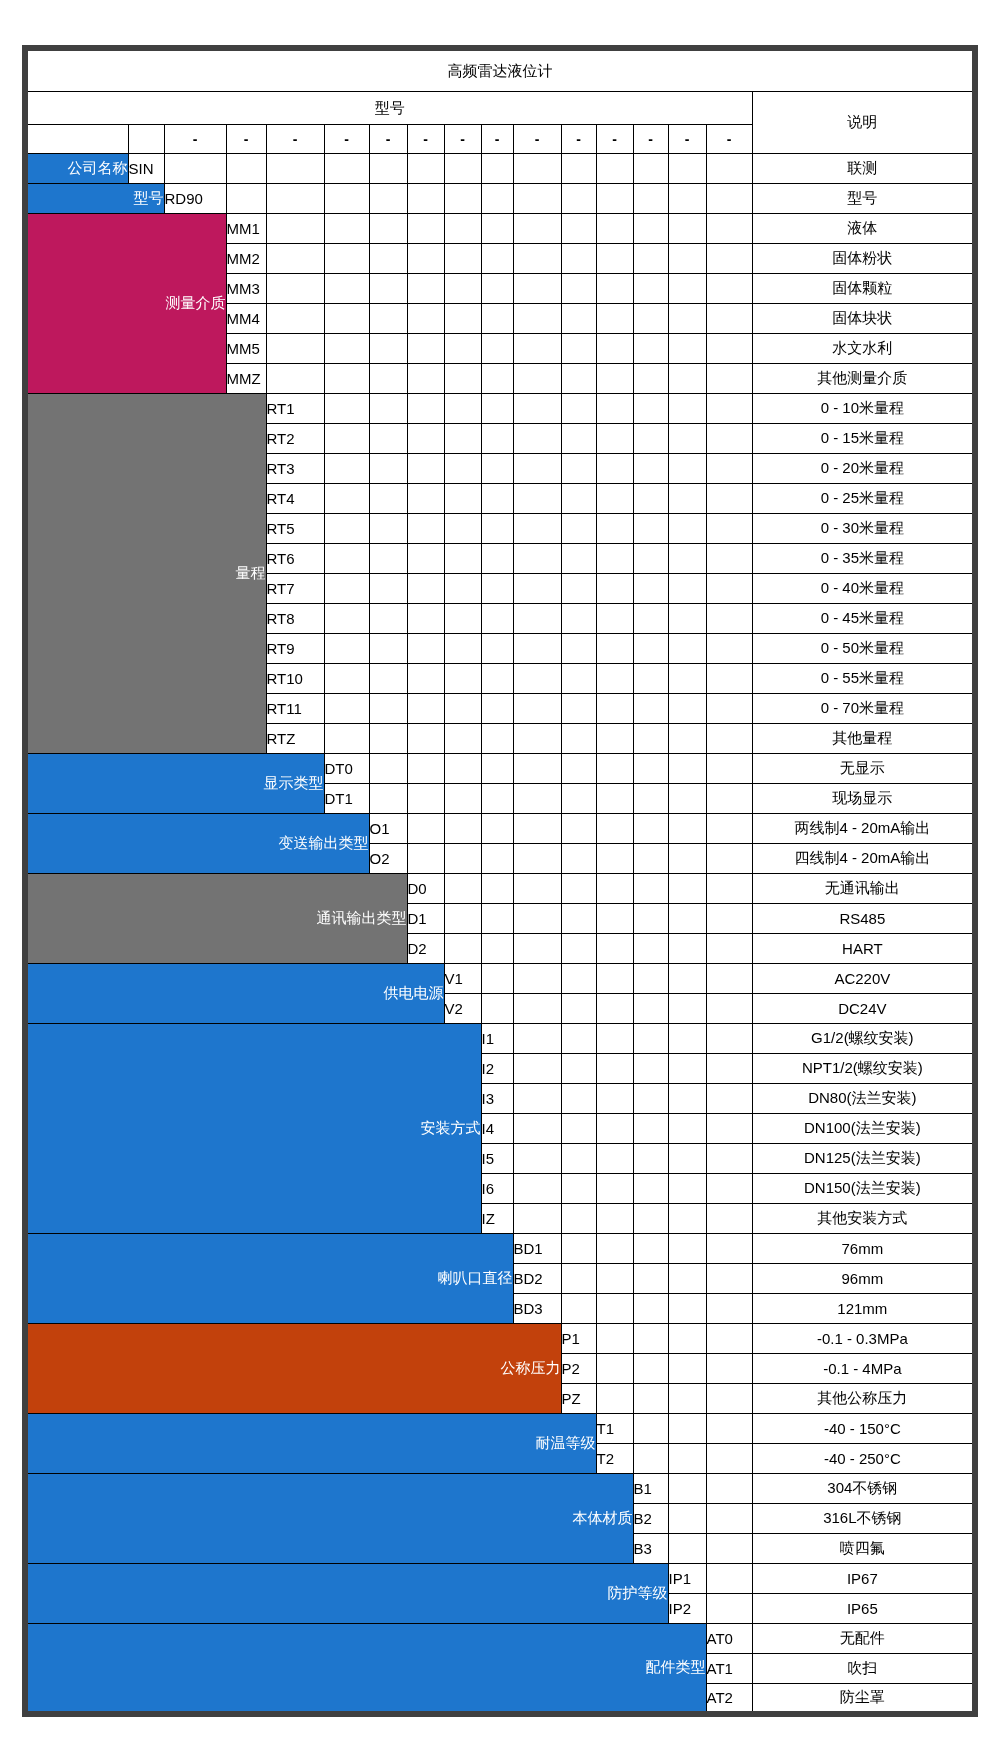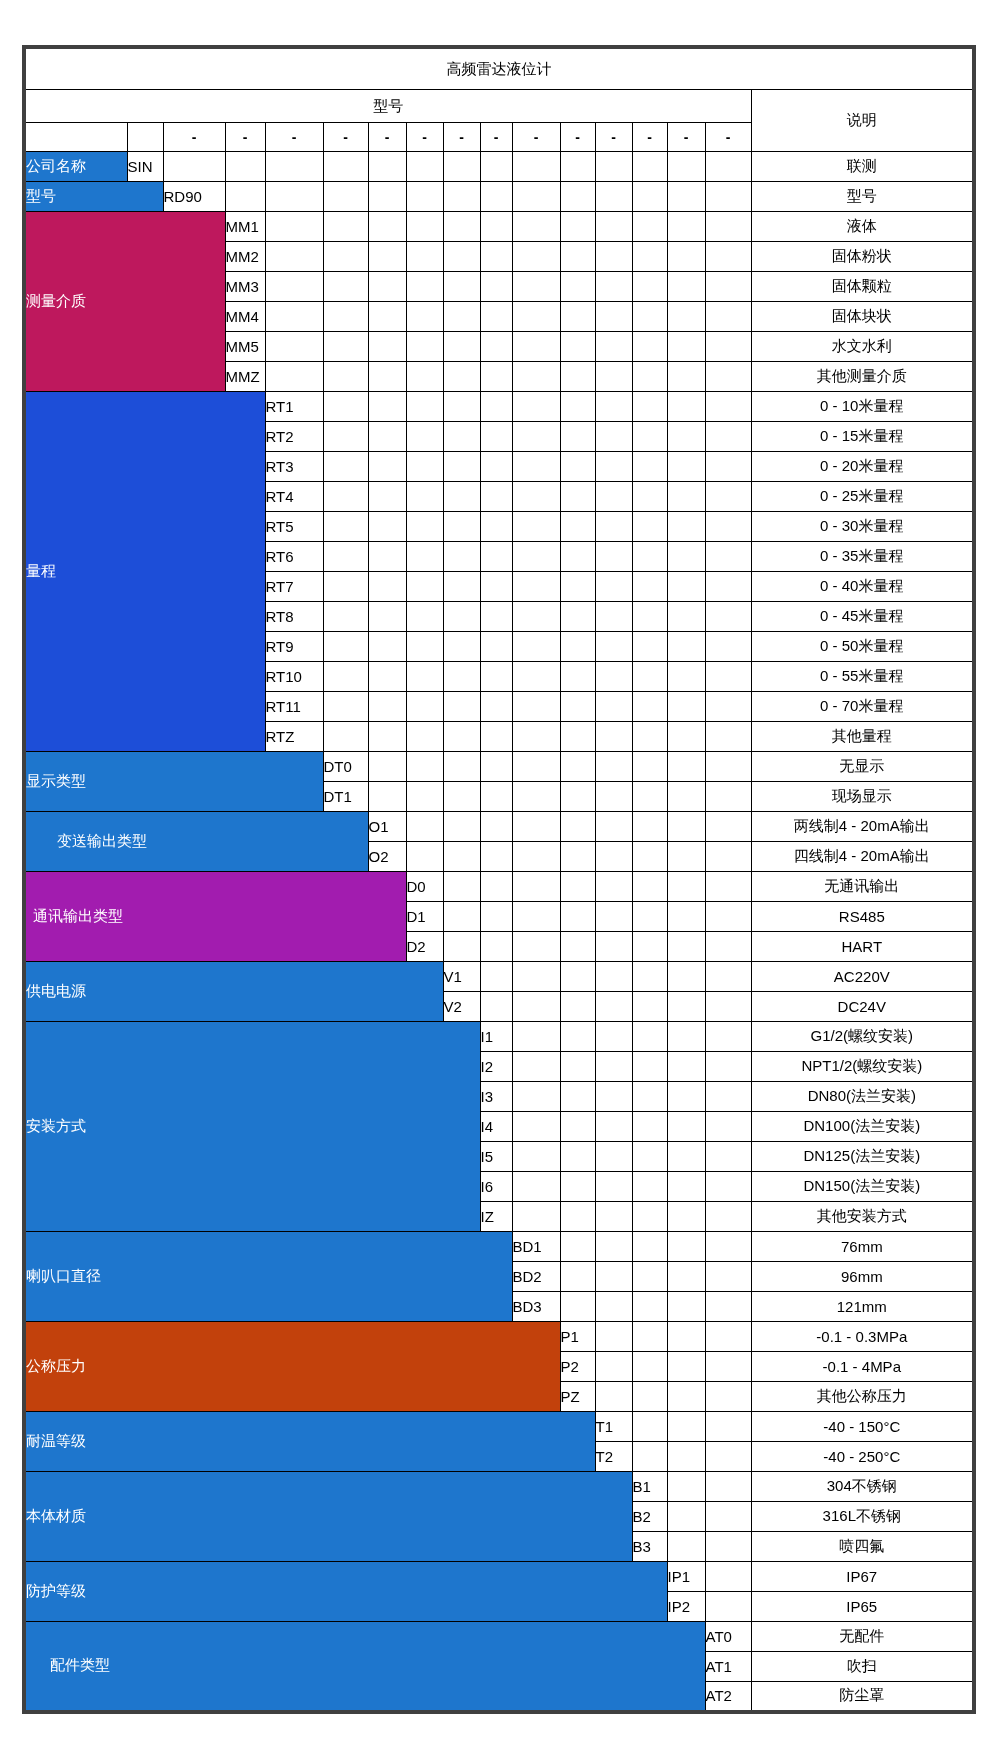--- a/index.html
+++ b/index.html
@@ -7,36 +7,36 @@
     width: 1000px; height: 1757px;
     background: #ffffff;
     font-family: "Liberation Sans", "DejaVu Sans", sans-serif;
     color: #000;
   }
   table.spec {
     position: absolute; left: 22px; top: 45px;
     width: 950px;
     border-collapse: collapse;
     table-layout: fixed;
-    border: 4px solid #404040;
+    border: 6px solid #404040;
   }
   table.spec td {
     border: 1px solid #000;
     overflow: hidden;
     white-space: nowrap;
     vertical-align: middle;
     font-size: 15px;
     padding: 0;
   }
   td.title-cell  { height: 40px; text-align: center; font-size: 17px; }
   td.model-header{ height: 32px; text-align: center; font-size: 16px; }
   td.desc-header { text-align: center; font-size: 16px; }
   tr.dash-row td { height: 28px; text-align: center; font-weight: bold; font-size: 14px; }
   tbody tr       { height: 30px; }
-  td.cat  { color: #fff; text-align: left; }
+  td.cat  { color: #fff; text-align: right; }
   td.code { text-align: left; padding-left: 3px; }
   td.desc { text-align: center; }
   td.empty{ background: #fff; }
 </style>
 </head>
 <body>
 
 <table class="spec">
   <colgroup id="cols">
       <col style="width: 103px;">
@@ -213,21 +213,21 @@
         <td class="empty"></td>
         <td class="empty"></td>
         <td class="empty"></td>
         <td class="empty"></td>
         <td class="empty"></td>
         <td class="empty"></td>
         <td class="empty"></td>
         <td class="desc">其他测量介质</td>
       </tr>
       <tr>
-        <td class="cat" colspan="4" rowspan="12" style="background: #1d4ed8;">量程</td>
+        <td class="cat" colspan="4" rowspan="12" style="background: #737373;">量程</td>
         <td class="code">RT1</td>
         <td class="empty"></td>
         <td class="empty"></td>
         <td class="empty"></td>
         <td class="empty"></td>
         <td class="empty"></td>
         <td class="empty"></td>
         <td class="empty"></td>
         <td class="empty"></td>
         <td class="empty"></td>
@@ -450,21 +450,21 @@
         <td class="empty"></td>
         <td class="empty"></td>
         <td class="empty"></td>
         <td class="empty"></td>
         <td class="empty"></td>
         <td class="empty"></td>
         <td class="empty"></td>
         <td class="desc">四线制4 - 20mA输出</td>
       </tr>
       <tr>
-        <td class="cat" colspan="7" rowspan="3" style="background: #a21caf; padding-left: 7px;">通讯输出类型</td>
+        <td class="cat" colspan="7" rowspan="3" style="background: #737373; padding-left: 7px;">通讯输出类型</td>
         <td class="code">D0</td>
         <td class="empty"></td>
         <td class="empty"></td>
         <td class="empty"></td>
         <td class="empty"></td>
         <td class="empty"></td>
         <td class="empty"></td>
         <td class="empty"></td>
         <td class="empty"></td>
         <td class="desc">无通讯输出</td>

